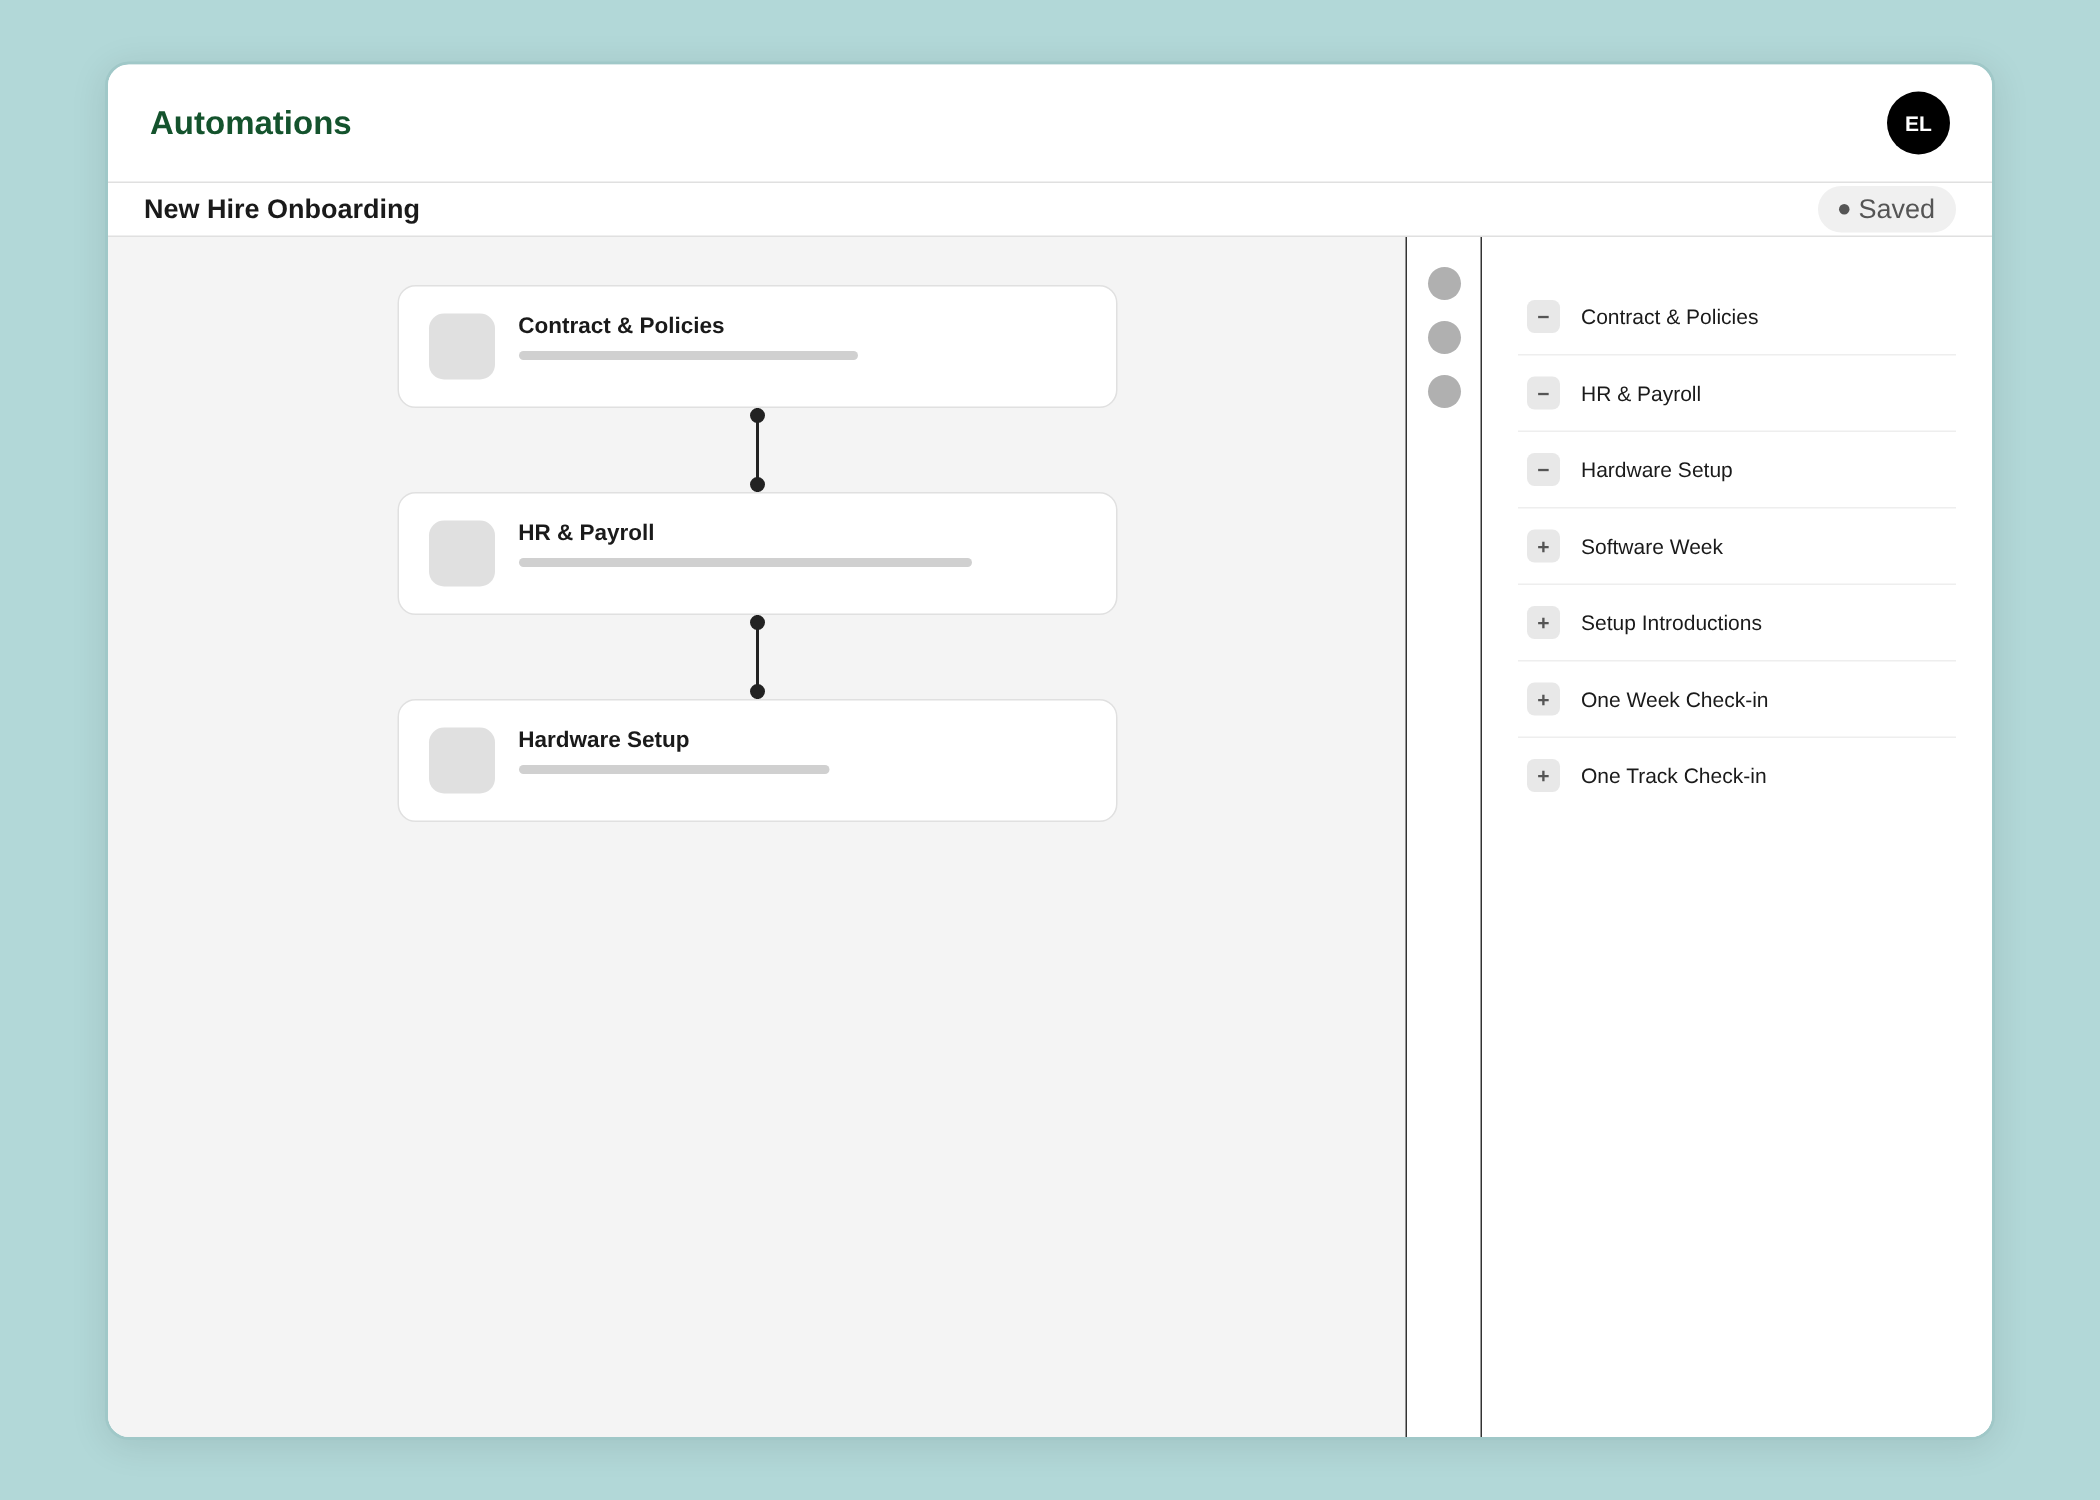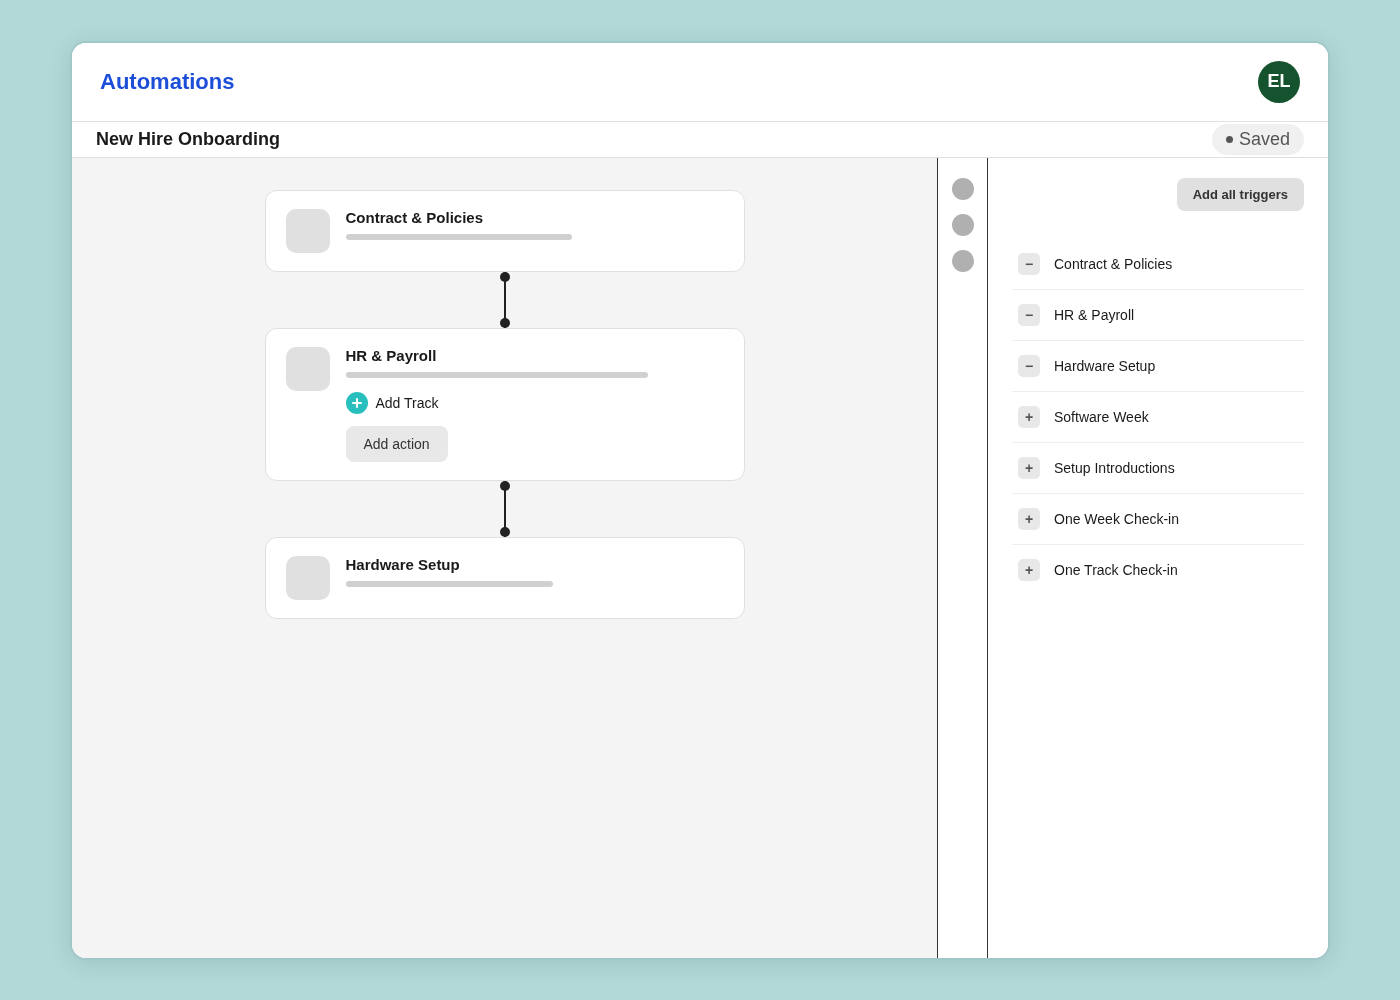--- a/index.html
+++ b/index.html
@@ -24,29 +24,29 @@
       display: flex;
       align-items: center;
       justify-content: space-between;
       padding: 18px 28px;
       border-bottom: 1.5px solid #e0e0e0;
       background: white;
     }
     .header-title {
       font-size: 22px;
       font-weight: 700;
-      color: #1d4ed8;
+      color: #14532d;
     }
     .avatar {
       width: 42px;
       height: 42px;
       border-radius: 50%;
-      background: #14532d;
+      background: #000000;
       color: white;
-      font-size: 18px;
+      font-size: 14px;
       font-weight: 600;
       display: flex;
       align-items: center;
       justify-content: center;
       cursor: pointer;
     }
     
     .sub-header {
       display: flex;
       align-items: center;
@@ -296,31 +296,20 @@
         </div>
       </div>
 
       <div class="connector"></div>
 
       <div class="workflow-card">
         <div class="card-icon"></div>
         <div class="card-content">
           <div class="card-title">HR &amp; Payroll</div>
           <div class="card-bar" style="width:80%"></div>
-          <div class="card-extras">
-            <div class="add-track-row">
-              <div class="add-track-icon">
-                <svg viewBox="0 0 12 12" fill="none" xmlns="http://www.w3.org/2000/svg">
-                  <path d="M6 2v8M2 6h8" stroke="white" stroke-width="2" stroke-linecap="round"></path>
-                </svg>
-              </div>
-              <span class="add-track-label">Add Track</span>
-            </div>
-            <button class="add-action-btn">Add action</button>
-          </div>
         </div>
       </div>
 
       <div class="connector"></div>
 
       <div class="workflow-card">
         <div class="card-icon"></div>
         <div class="card-content">
           <div class="card-title">Hardware Setup</div>
           <div class="card-bar" style="width:55%"></div>
@@ -331,23 +320,20 @@
 
     <div class="right-container">
 
       <div class="trigger-dots-area">
         <div class="trigger-dot"></div>
         <div class="trigger-dot"></div>
         <div class="trigger-dot"></div>
       </div>
 
       <div class="right-panel">
-        <div class="right-panel-header">
-          <button class="add-triggers-btn">Add all triggers</button>
-        </div>
 
         <div class="trigger-list">
 
           <div class="trigger-item">
             <div class="trigger-btn-icon">−</div>
             <span class="trigger-item-label">Contract &amp; Policies</span>
           </div>
 
           <div class="trigger-item">
             <div class="trigger-btn-icon">−</div>

